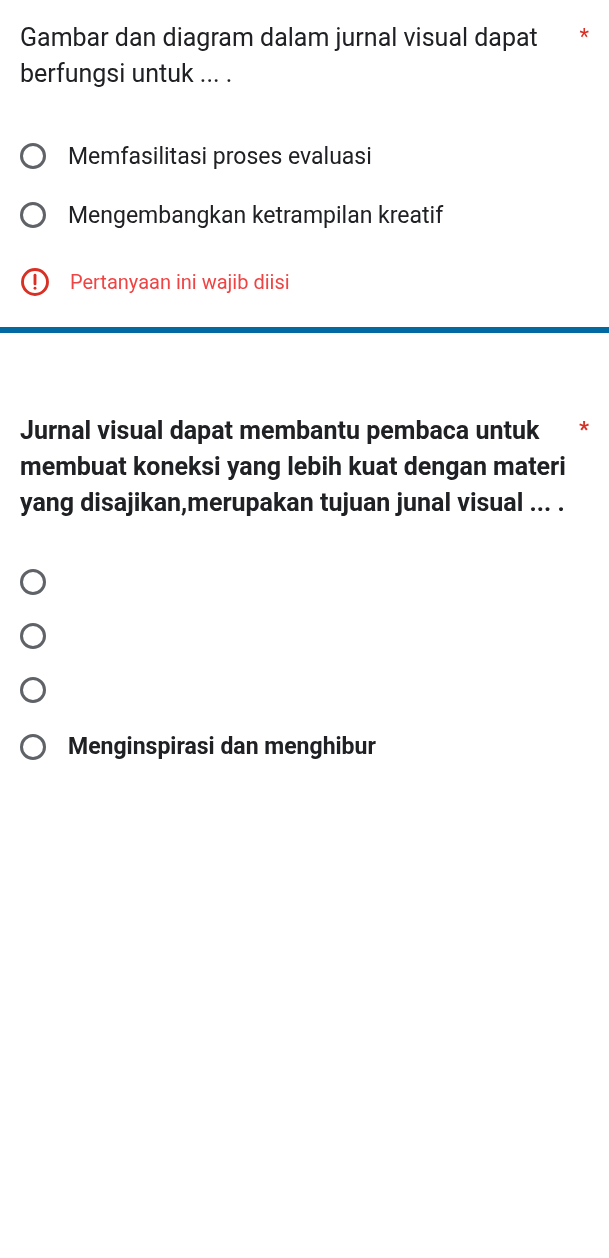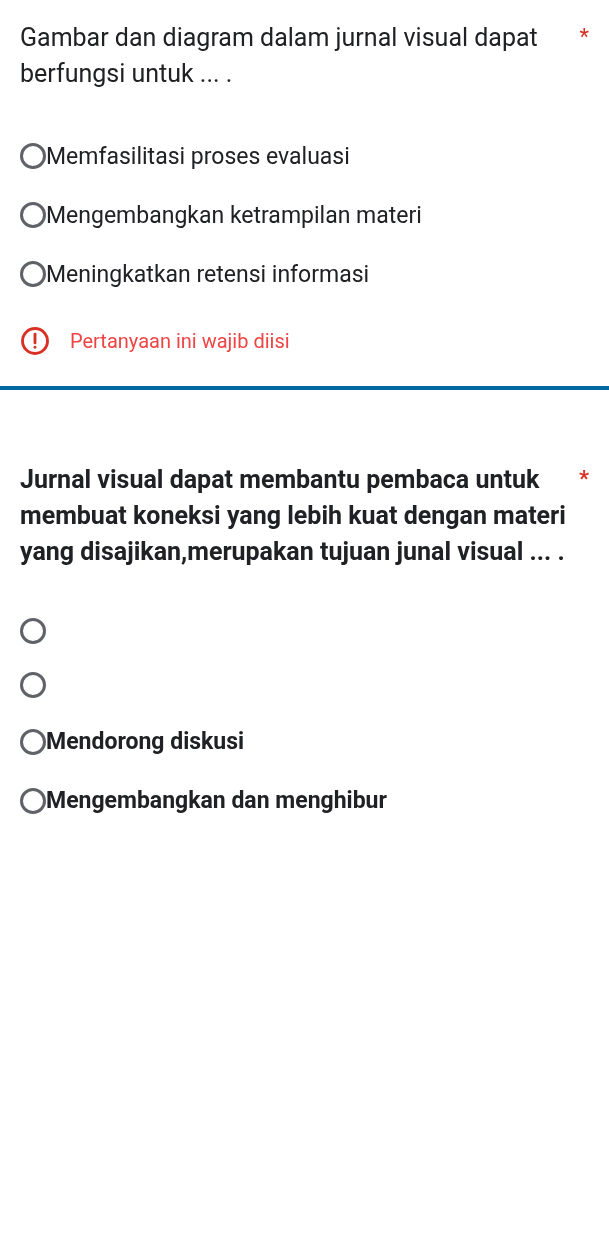--- a/index.html
+++ b/index.html
@@ -9,22 +9,22 @@
     font-family: Roboto, Arial, sans-serif;
     background: #fff;
     color: #202124;
     width: 609px;
   }
   .card {
     padding: 20px 20px 24px 20px;
     background: #fff;
   }
   .card.error-card {
-    border-bottom: 4px solid #0369a1;
-    margin-bottom: 12px;
+    border-bottom: 6px solid #0369a1;
+    margin-bottom: 20px;
   }
   .card.second {
     padding-top: 60px;
     font-weight: bold;
   }
   .q-title-row {
     display: flex;
     align-items: flex-start;
     gap: 12px;
   }
@@ -39,20 +39,21 @@
     font-size: 22px;
     line-height: 1.2;
     padding-top: 4px;
   }
   .options {
     margin-top: 34px;
   }
   .option {
     display: flex;
     align-items: center;
+    gap: 22px;
     padding: 14px 0;
     cursor: pointer;
   }
   .radio {
     width: 26px;
     height: 26px;
     border: 3px solid #5f6368;
     border-radius: 50%;
     flex-shrink: 0;
   }
@@ -86,25 +87,21 @@
     <div class="q-title">Gambar dan diagram dalam jurnal visual dapat berfungsi untuk ... .</div>
     <div class="asterisk">*</div>
   </div>
   <div class="options">
     <label class="option">
       <span class="radio"></span>
       <span class="opt-label">Memfasilitasi proses evaluasi</span>
     </label>
     <label class="option">
       <span class="radio"></span>
-      <span class="opt-label">Mengembangkan ketrampilan materi</span>
-    </label>
-    <label class="option">
-      <span class="radio"></span>
-      <span class="opt-label">Meningkatkan retensi informasi</span>
+      <span class="opt-label">Mengembangkan ketrampilan kreatif</span>
     </label>
   </div>
   <div class="error-row">
     <span class="error-icon">
       <svg viewBox="0 0 24 24" width="30" height="30" fill="none" stroke="#d93025" stroke-width="2.3">
         <circle cx="12" cy="12" r="10"></circle>
         <line x1="12" y1="6.5" x2="12" y2="13.5" stroke-linecap="round"></line>
         <circle cx="12" cy="17" r="1.15" fill="#d93025" stroke="none"></circle>
       </svg>
     </span>
@@ -119,20 +116,19 @@
   </div>
   <div class="options">
     <label class="option">
       <span class="radio"></span>
     </label>
     <label class="option">
       <span class="radio"></span>
     </label>
     <label class="option">
       <span class="radio"></span>
-      <span class="opt-label">Mendorong diskusi</span>
     </label>
     <label class="option">
       <span class="radio"></span>
-      <span class="opt-label">Mengembangkan dan menghibur</span>
+      <span class="opt-label">Menginspirasi dan menghibur</span>
     </label>
   </div>
 </div>
 
 </body></html>

